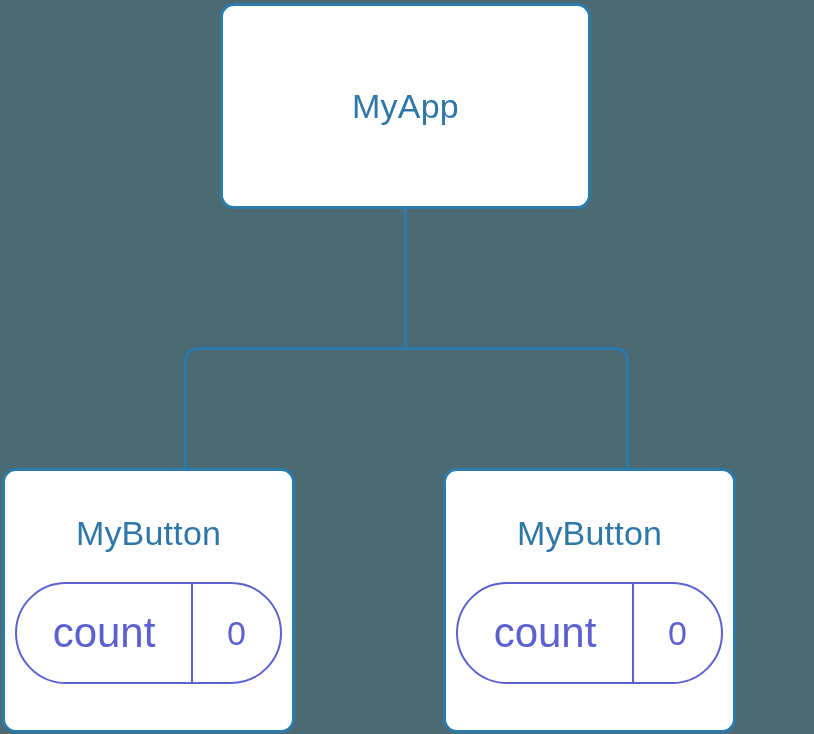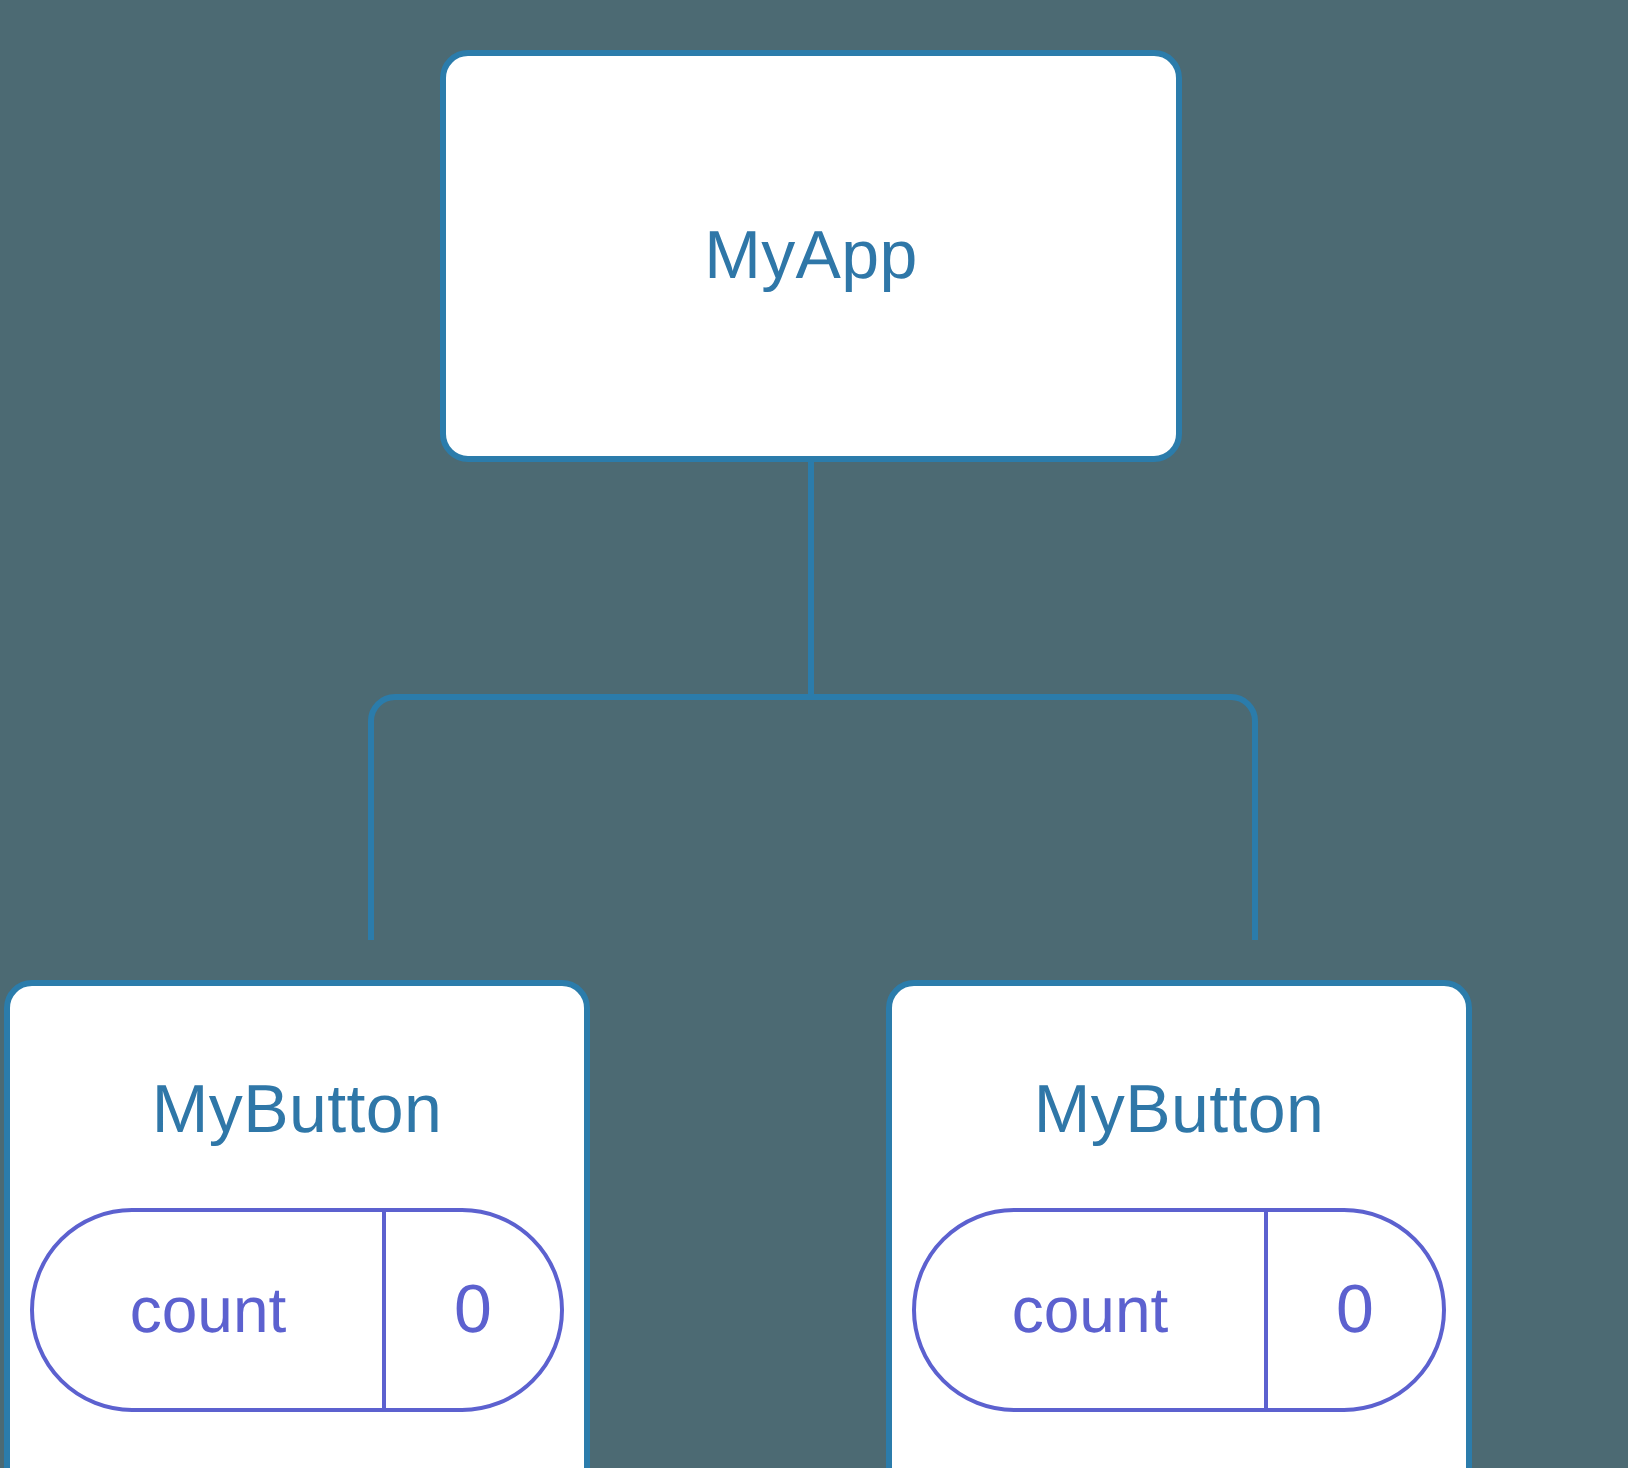--- a/index.html
+++ b/index.html
@@ -34,21 +34,20 @@
   
   .node {
     position: absolute;
     background: #ffffff;
     border: 3px solid #2b7cab;
     border-radius: 14px;
     box-sizing: border-box;
     display: flex;
     flex-direction: column;
     align-items: center;
-    margin-top: 22px;
   }
   .node-title {
     color: #2f77a8;
     font-size: 34px;
     line-height: 1;
     letter-spacing: 0.2px;
     white-space: nowrap;
   }
 
   
@@ -80,21 +79,21 @@
     box-sizing: border-box;
     display: flex;
     align-items: stretch;
     color: #5c61cf;
   }
   .state-key {
     flex: 0 0 174px;
     display: flex;
     align-items: center;
     justify-content: center;
-    font-size: 32px;
+    font-size: 42px;
     line-height: 1;
   }
   .state-sep {
     width: 2px;
     background: #5c61cf;
     flex: 0 0 2px;
   }
   .state-val {
     flex: 1 1 auto;
     display: flex;

